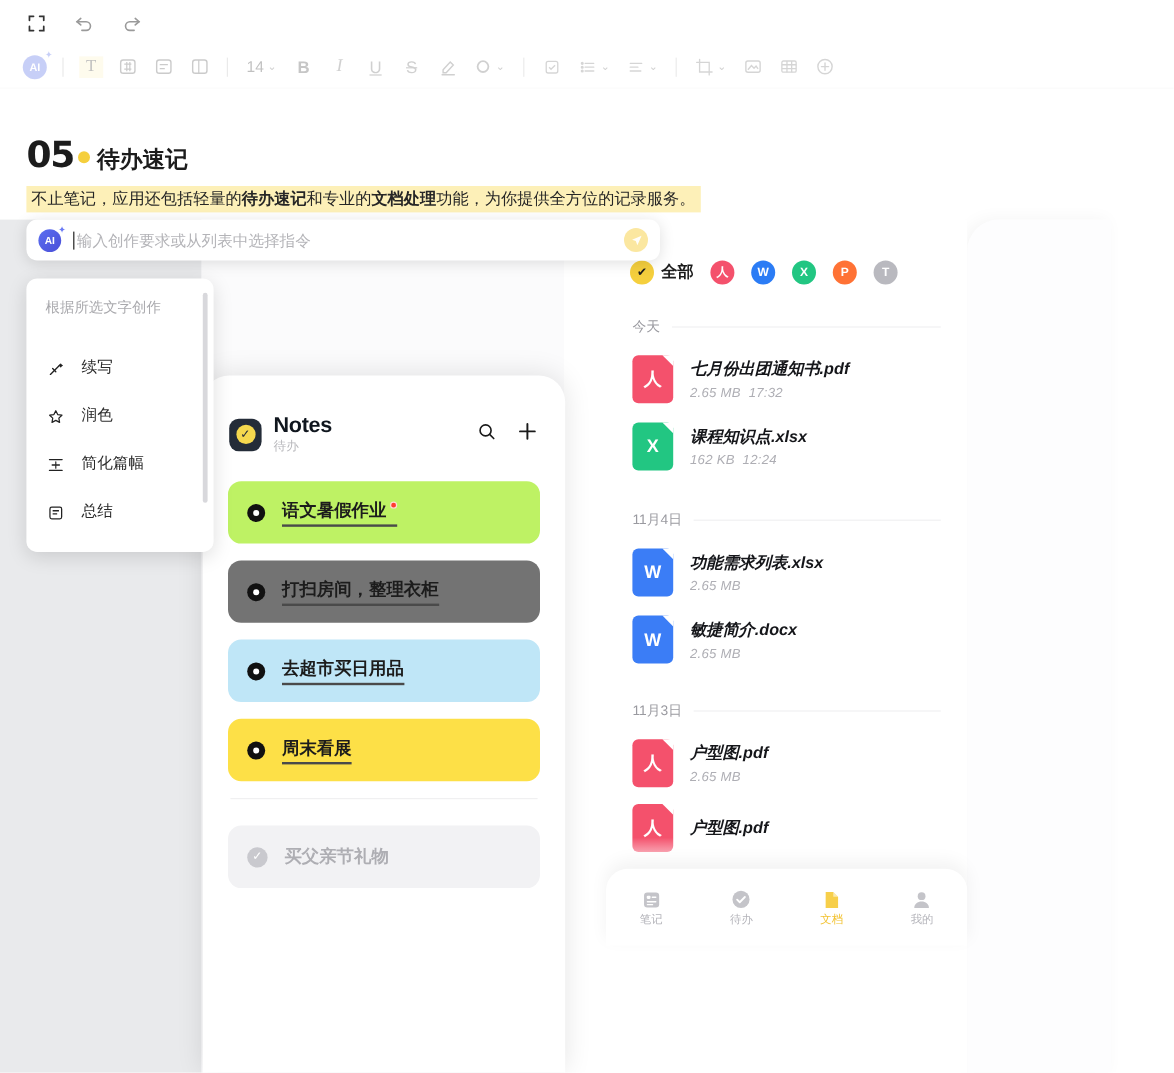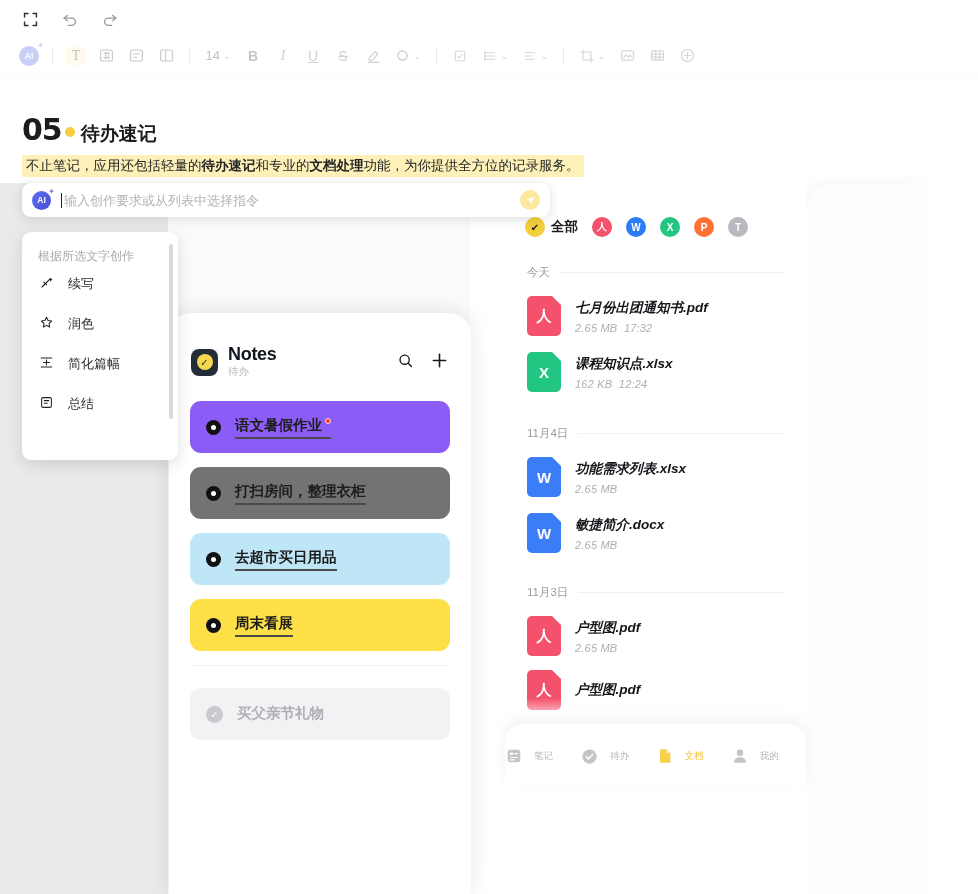--- a/index.html
+++ b/index.html
@@ -112,21 +112,21 @@
 
   
   .ai-menu {
     position:absolute; left:22px; top:232px; width:156px; height:228px;
     background:#ffffff; border-radius:9px;
     box-shadow:0 4px 16px rgba(0,0,0,0.13);
     overflow:hidden; z-index:39; padding-top:6px;
   }
   .ai-menu-title { font-size:12px; color:#a9a9ad; padding:10px 16px 10px 16px; }
   .ai-menu-item {
-    display:flex; align-items:flex-start; gap:14px; height:40px;
+    display:flex; align-items:flex-end; gap:14px; height:40px;
     padding:0 16px; font-size:13px; color:#2b2b2b; cursor:pointer;
   }
   .mi-icon { width:16px; display:flex; align-items:center; justify-content:center; color:#2b2b2b; }
   .ai-menu-scroll {
     position:absolute; right:5px; top:12px; width:4px; height:175px;
     background:#d8d8dc; border-radius:2px;
   }
 
   
   .notes-card {
@@ -211,21 +211,21 @@
   .file-name { font-size:13.5px; font-weight:bold; color:#15161a; }
   .file-sub { font-size:11px; color:#aeaeb4; margin-top:5px; letter-spacing:0.2px; }
 
   
   .tabbar {
     position:absolute; left:505px; bottom:106px; width:301px; height:64px;
     background:#ffffff; display:flex; align-items:center;
     border-top-left-radius:18px; border-top-right-radius:18px;
     box-shadow:0 -6px 14px rgba(0,0,0,0.05); z-index:30;
   }
-  .tab { flex:1; display:flex; flex-direction:row; align-items:center; gap:11px; cursor:pointer; }
+  .tab { flex:1; display:flex; flex-direction:column; align-items:center; gap:0; cursor:pointer; }
   .tab-ico { height:20px; display:flex; align-items:center; justify-content:center; color:#c4c4c9; }
   .tab-lbl { font-size:9.5px; color:#b4b4ba; }
   .tab.active .tab-ico { color:#f7cf4a; }
   .tab.active .tab-lbl { color:#f2c230; }
   .tabbar-round {
     position:absolute; left:505px; bottom:76px; width:301px; height:32px;
     background:#ffffff; border-bottom-left-radius:22px; border-bottom-right-radius:22px;
     z-index:29;
   }
   .fade-bottom {
@@ -456,21 +456,21 @@
         </svg>
       </span>
       <span class="notes-act">
         <svg width="19" height="19" viewBox="0 0 20 20" fill="none" stroke="#1a1a1a" stroke-width="1.7" stroke-linecap="round">
           <path d="M10 3.5v13M3.5 10h13"></path>
         </svg>
       </span>
     </div>
 
     <div class="todo-list">
-      <div class="todo" style="background:#8b5cf6">
+      <div class="todo" style="background:#bef264">
         <span class="todo-ring">
             <i></i>
           </span>
         <span class="todo-txt">
           <span>语文暑假作业</span><span class="todo-badge"></span>
         </span>
       </div>
       <div class="todo" style="background:#737373">
         <span class="todo-ring">
             <i></i>

